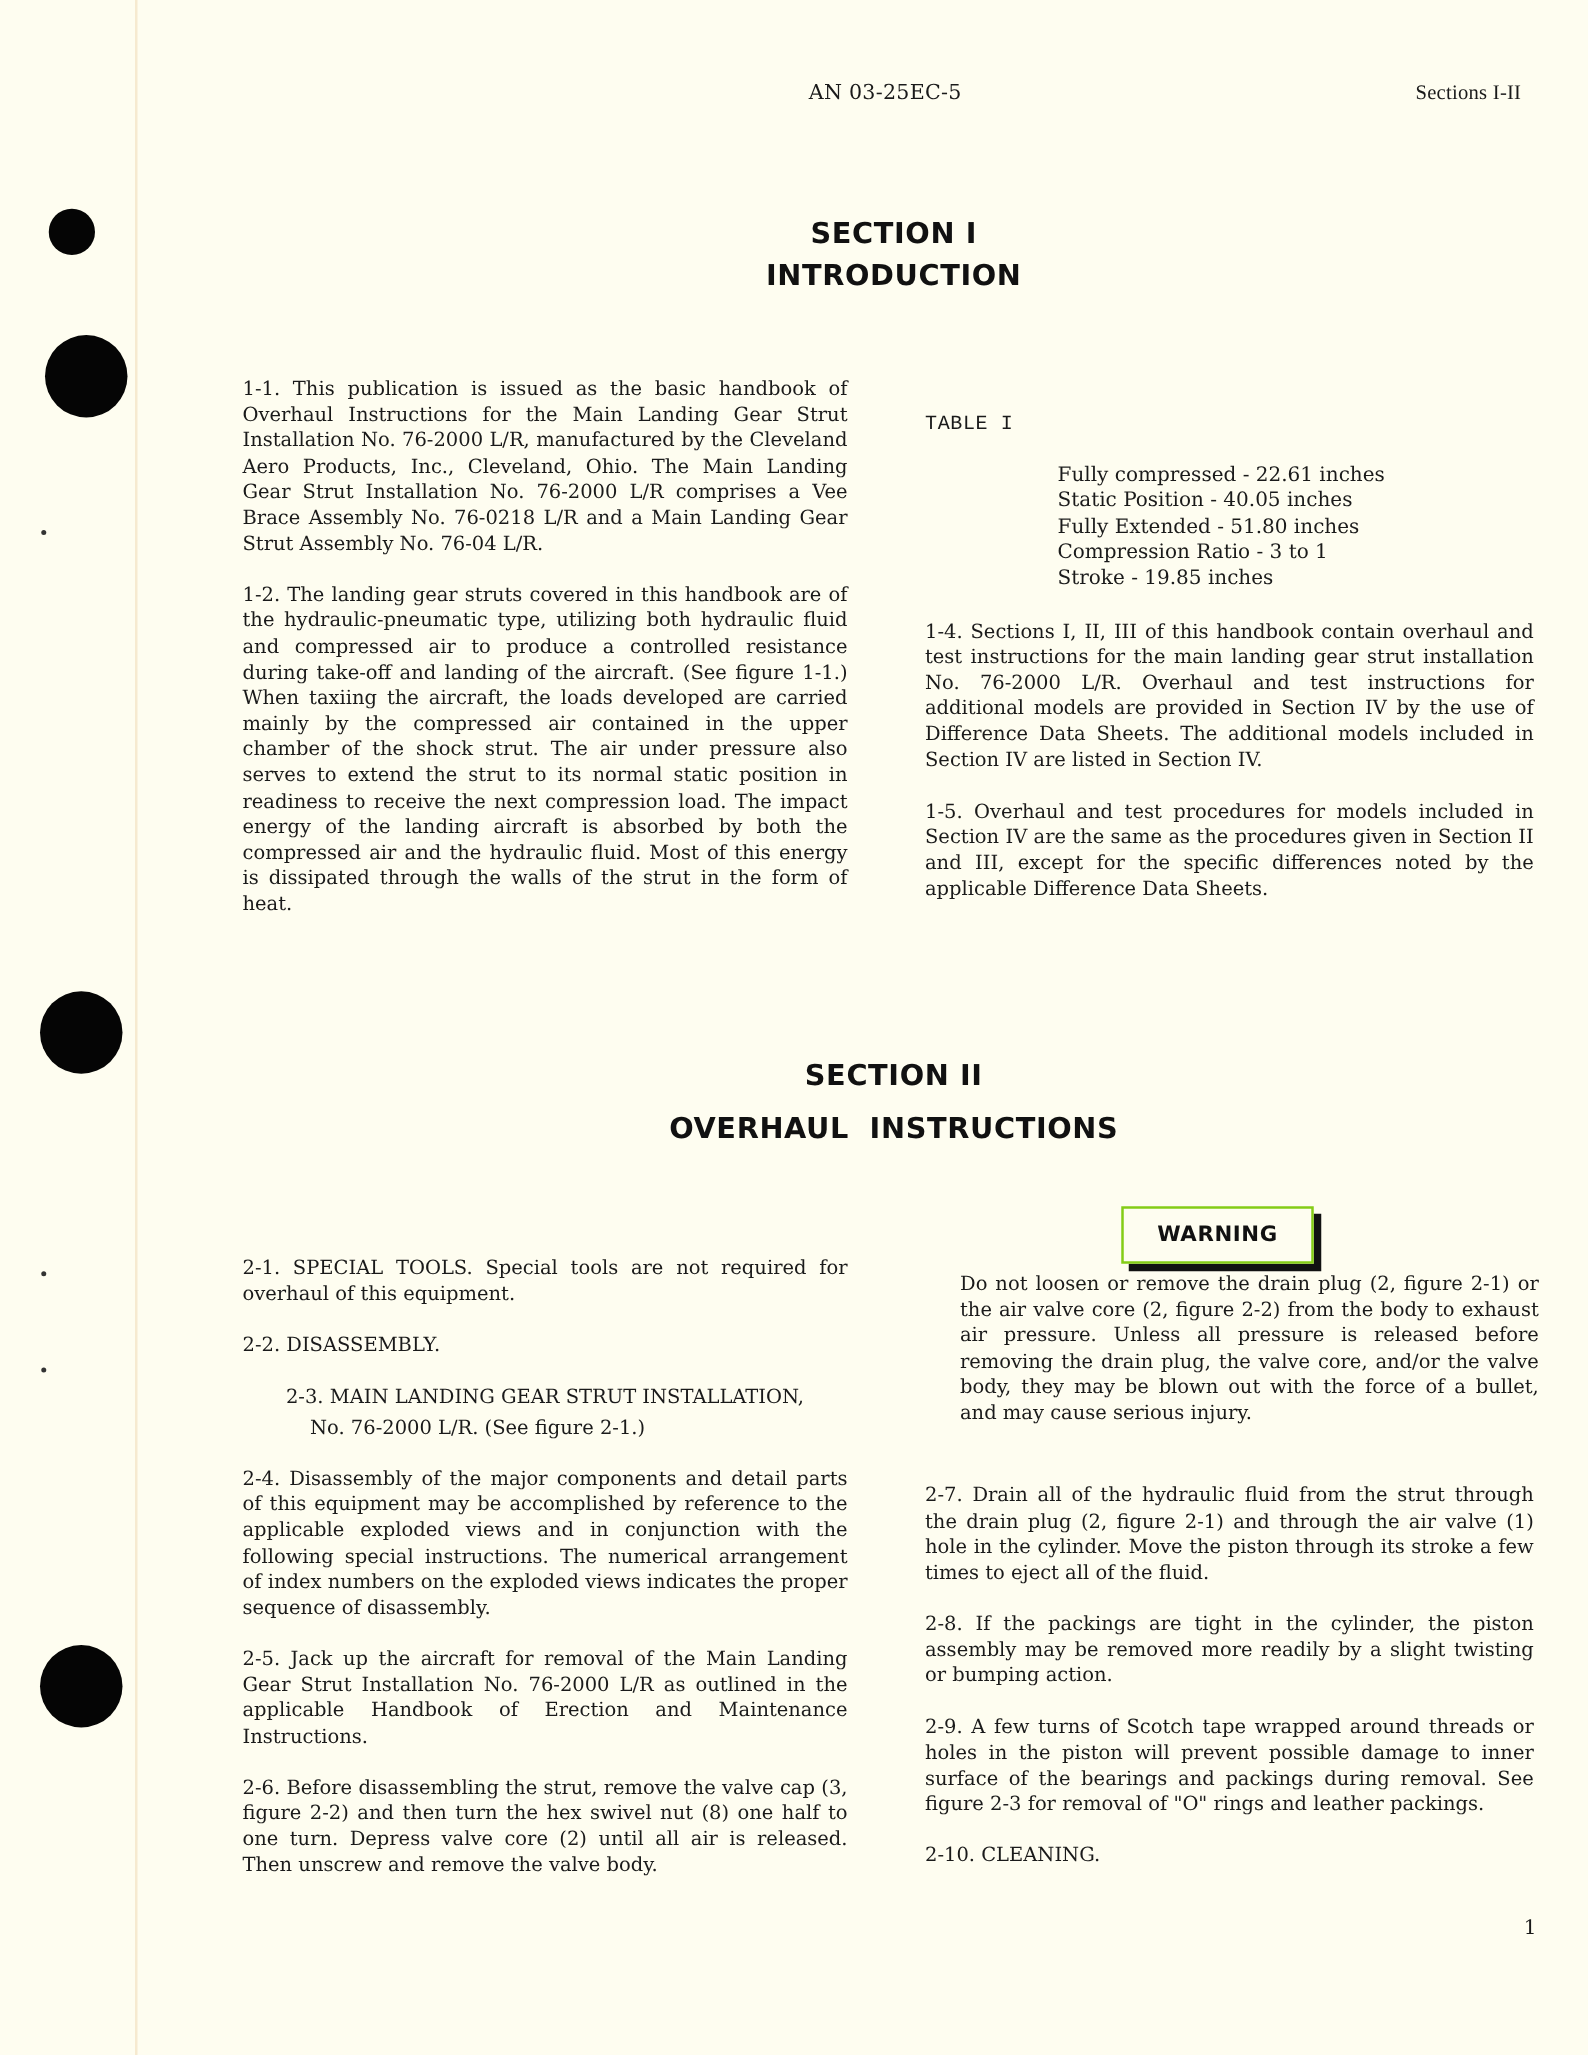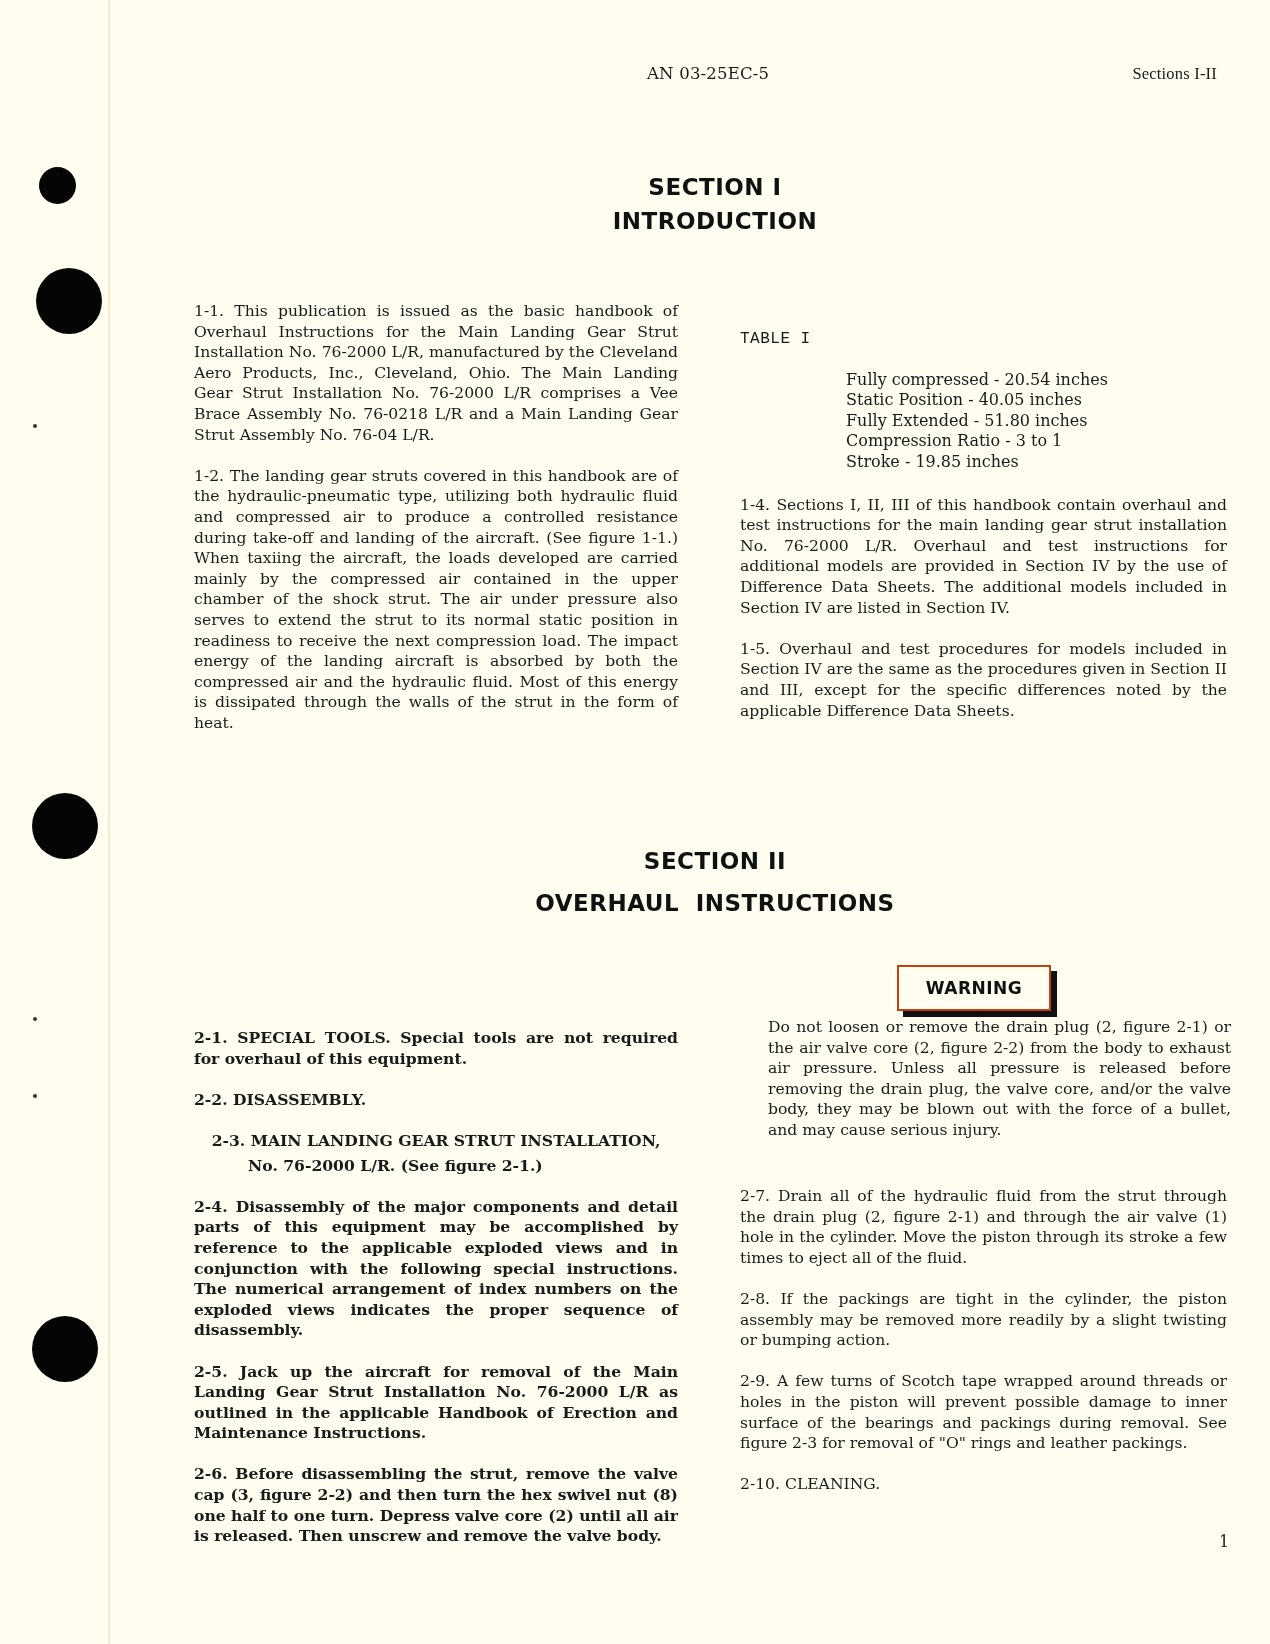--- a/index.html
+++ b/index.html
@@ -31,21 +31,21 @@
   .col-left { left: 190px; width: 492px; }
   .col-right { left: 736px; width: 495px; }
 
   .table-title { text-align: center; font-size: 16px; letter-spacing: 0.5px; margin: 0; }
   .table-rows { margin-left: 110px; font-size: 16px; line-height: 20.6px; }
 
   .indent { padding-left: 54px; }
 
   .warning-box {
     position: absolute; left: 897px; top: 965px; width: 150px; height: 42px;
-    border: 2px solid #c2410c; background: #fefdf0;
+    border: 2px solid #84cc16; background: #fefdf0;
     box-shadow: 6px 6px 0 #111;
     display: flex; align-items: center; justify-content: center;
     font-family: "DejaVu Sans", "Liberation Sans", sans-serif; font-weight: bold;
     font-size: 17px; letter-spacing: 0.5px; color: #111;
   }
   .warning-text { position: absolute; left: 768px; width: 463px; top: 1017px; font-size: 15.6px; line-height: 20.6px; }
   .warning-text p { margin: 0; text-align: justify; }
 
   .page-num { position: absolute; left: 1219px; top: 1532px; font-size: 16px; }
 </style>
@@ -69,34 +69,34 @@
 <div class="sec-head" style="top:208px;">INTRODUCTION</div>
 
 <div class="col col-left" style="top:297px;">
   <p>1-1.  This publication is issued as the basic handbook of Overhaul Instructions for the Main Landing Gear Strut Installation No. 76-2000 L/R, manufactured by the Cleveland Aero Products, Inc., Cleveland, Ohio.  The Main Landing Gear Strut Installation No. 76-2000 L/R comprises a Vee Brace Assembly No. 76-0218 L/R and a Main Landing Gear Strut Assembly No. 76-04 L/R.</p>
   <p class="gap">1-2.  The landing gear struts covered in this handbook are of the hydraulic-pneumatic type, utilizing both hydraulic fluid and compressed air to produce a controlled resistance during take-off and landing of the aircraft. (See figure 1-1.)  When taxiing the aircraft, the loads developed are carried mainly by the compressed air contained in the upper chamber of the shock strut.  The air under pressure also serves to extend the strut to its normal static position in readiness to receive the next compression load.  The impact energy of the landing aircraft is absorbed by both the compressed air and the hydraulic fluid.  Most of this energy is dissipated through the walls of the strut in the form of heat.</p>
 </div>
 
 <div class="col col-right" style="top:297px;">
   <p class="table-title" style="margin-top:32px;font-family:Liberation Mono, monospace;">TABLE I</p>
   <div class="table-rows" style="margin-top:20px;">
-    <div>Fully compressed - 20.54 inches</div>
+    <div>Fully compressed - 22.61 inches</div>
     <div>Static Position - 40.05 inches</div>
     <div>Fully Extended - 51.80 inches</div>
     <div>Compression Ratio  - 3 to 1</div>
     <div>Stroke - 19.85 inches</div>
   </div>
   <p style="margin-top:22px;">1-4.  Sections I, II, III of this handbook contain overhaul and test instructions for the main landing gear strut installation No. 76-2000 L/R.  Overhaul and test instructions for additional models are provided in Section IV by the use of Difference Data Sheets.  The additional models included in Section IV are listed in Section IV.</p>
   <p class="gap">1-5.  Overhaul and test procedures for models included in Section IV are the same as the procedures given in Section II and III, except for the specific differences noted by the applicable Difference Data Sheets.</p>
 </div>
 
 <div class="sec-head" style="top:848px;">SECTION II</div>
 <div class="sec-head" style="top:890px; word-spacing:8px;">OVERHAUL   INSTRUCTIONS</div>
 
-<div class="col col-left" style="top:1024px;font-weight:bold;">
+<div class="col col-left" style="top:1000px;">
   <p>2-1.  SPECIAL TOOLS.  Special tools are not required for overhaul of this equipment.</p>
   <p class="gap">2-2.  DISASSEMBLY.</p>
   <p class="gap" style="text-align:center;">2-3.  MAIN LANDING GEAR STRUT INSTALLATION,</p>
   <p class="indent" style="text-align:left;">No. 76-2000 L/R.  (See figure 2-1.)</p>
   <p class="gap">2-4.  Disassembly of the major components and detail parts of this equipment may be accomplished by reference to the applicable exploded views and in conjunction with the following special instructions.  The numerical arrangement of index numbers on the exploded views indicates the proper sequence of disassembly.</p>
   <p class="gap">2-5.  Jack up the aircraft for removal of the Main Landing Gear Strut Installation No. 76-2000 L/R as outlined in the applicable Handbook of Erection and Maintenance Instructions.</p>
   <p class="gap">2-6.  Before disassembling the strut, remove the valve cap (3, figure 2-2) and then turn the hex swivel nut (8) one half to one turn.  Depress valve core (2) until all air is released.  Then unscrew and remove the valve body.</p>
 </div>
 
 <div class="warning-box">WARNING</div>

